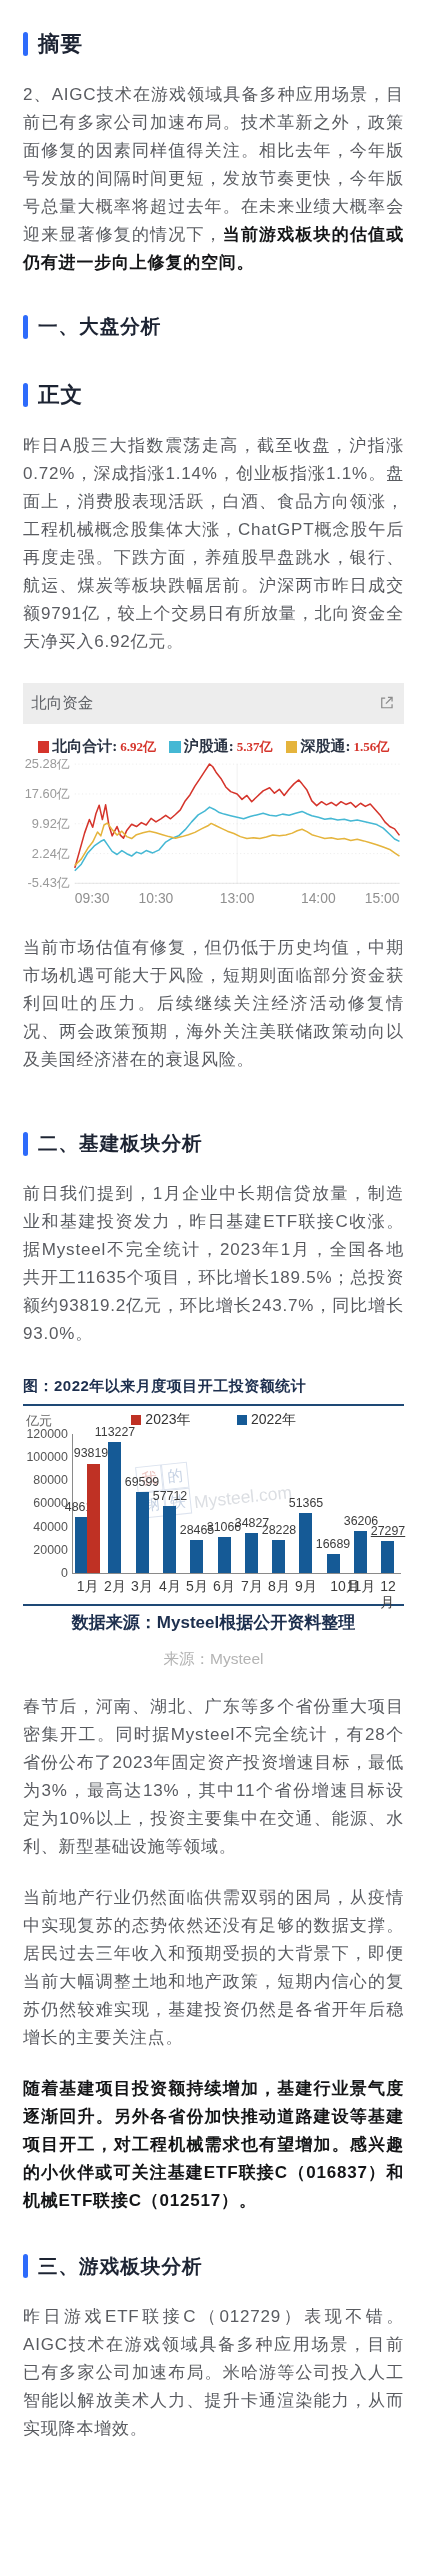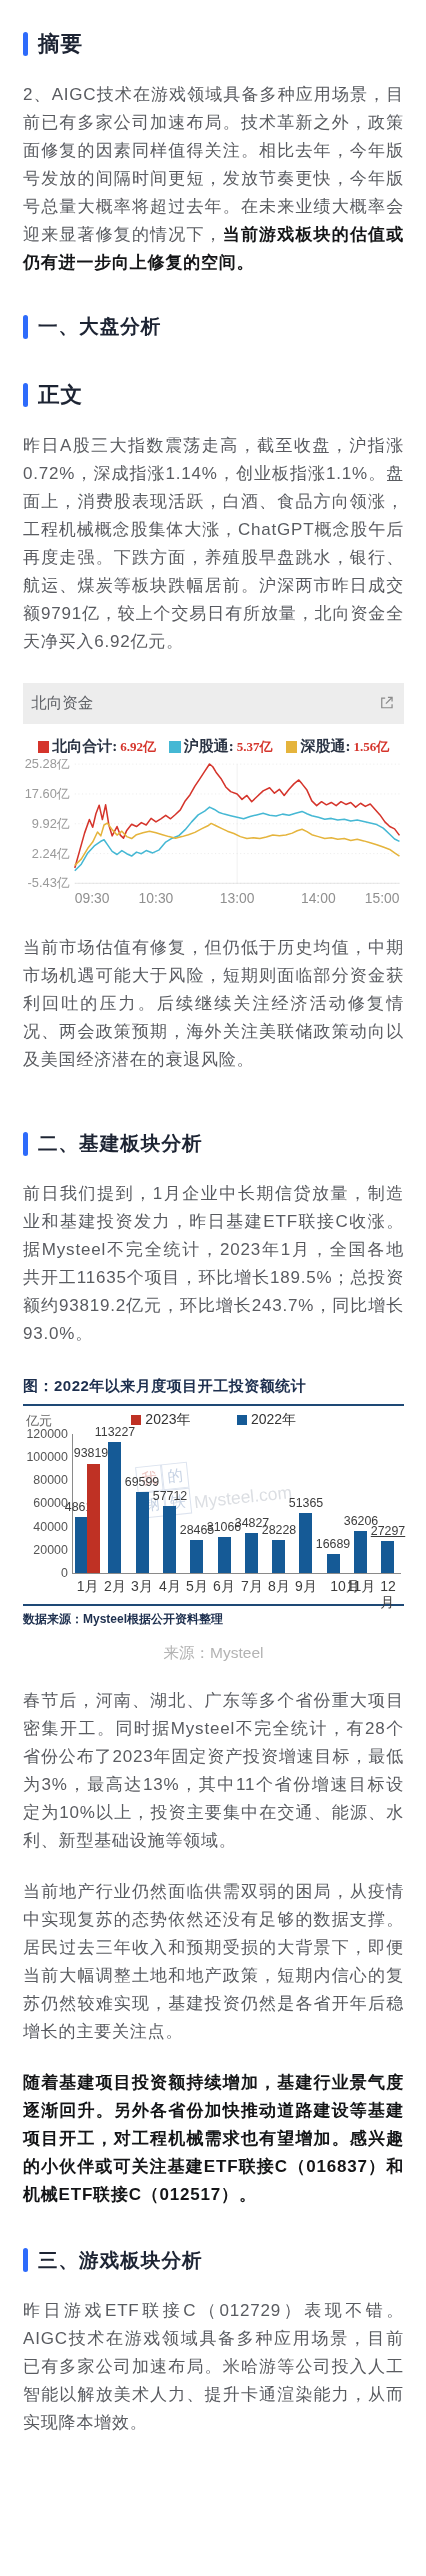--- a/index.html
+++ b/index.html
@@ -29,21 +29,21 @@
   .c2-body{position:relative;height:185px;}
   .c2-unit{position:absolute;left:3.1px;top:1px;font-size:13px;color:#666;}
   .c2-legend{position:absolute;left:0;right:0;top:0;display:flex;justify-content:center;gap:46px;}
   .c2-legend .item{display:flex;align-items:center;gap:4.1px;font-size:14px;color:#333;}
   .c2-legend .sq{width:10.3px;height:10.3px;display:inline-block;}
   .c2-plot{position:absolute;left:49px;right:3.1px;top:23px;bottom:24px;border-left:1px solid #8a8a8a;border-bottom:1px solid #8a8a8a;}
   .c2-ytick{position:absolute;right:100%;margin-right:5.2px;transform:translateY(50%);font-size:12.4px;color:#555;white-space:nowrap;}
   .c2-bar{position:absolute;bottom:0;width:13.4px;}
   .c2-blabel{position:absolute;transform:translateX(-50%);font-size:12.4px;color:#3c3c3c;white-space:nowrap;}
   .c2-month{position:absolute;top:100%;margin-top:5.2px;transform:translateX(-50%);font-size:14px;color:#3c3c3c;}
-  .c2-footer{font-size:12px;font-weight:700;color:#1d2f4e;text-align:left;margin-top:4.1px;}
+  .c2-footer{font-size:17px;font-weight:700;color:#1d2f4e;text-align:center;margin-top:4.1px;}
   .wm{position:absolute;left:50%;top:40%;transform:translate(-50%,-50%) rotate(-6deg);opacity:.5;pointer-events:none;}
   .wm .grid{display:inline-block;vertical-align:middle;}
   .wm .row{display:flex;}
   .wm .cell{width:24px;height:24px;border:1px solid #b9c7de;display:flex;align-items:center;justify-content:center;font-size:15.5px;color:#8fa6c8;background:rgba(255,255,255,.4);}
   .wm .cell.red{color:#d98c85;}
   .wm .dom{font-size:17.5px;color:#b9bec7;margin-left:3.1px;vertical-align:bottom;}
 </style>
 </head>
 <body>
 

